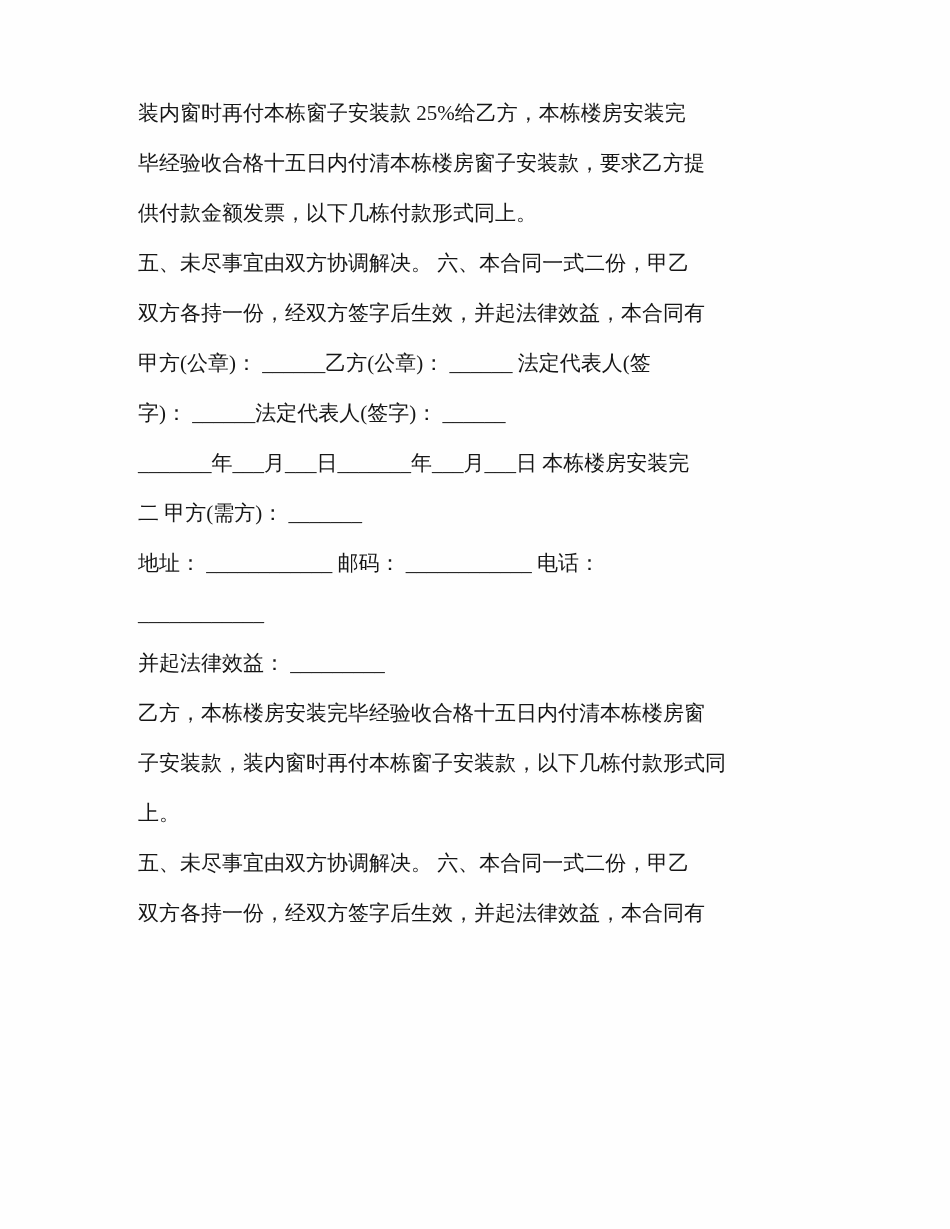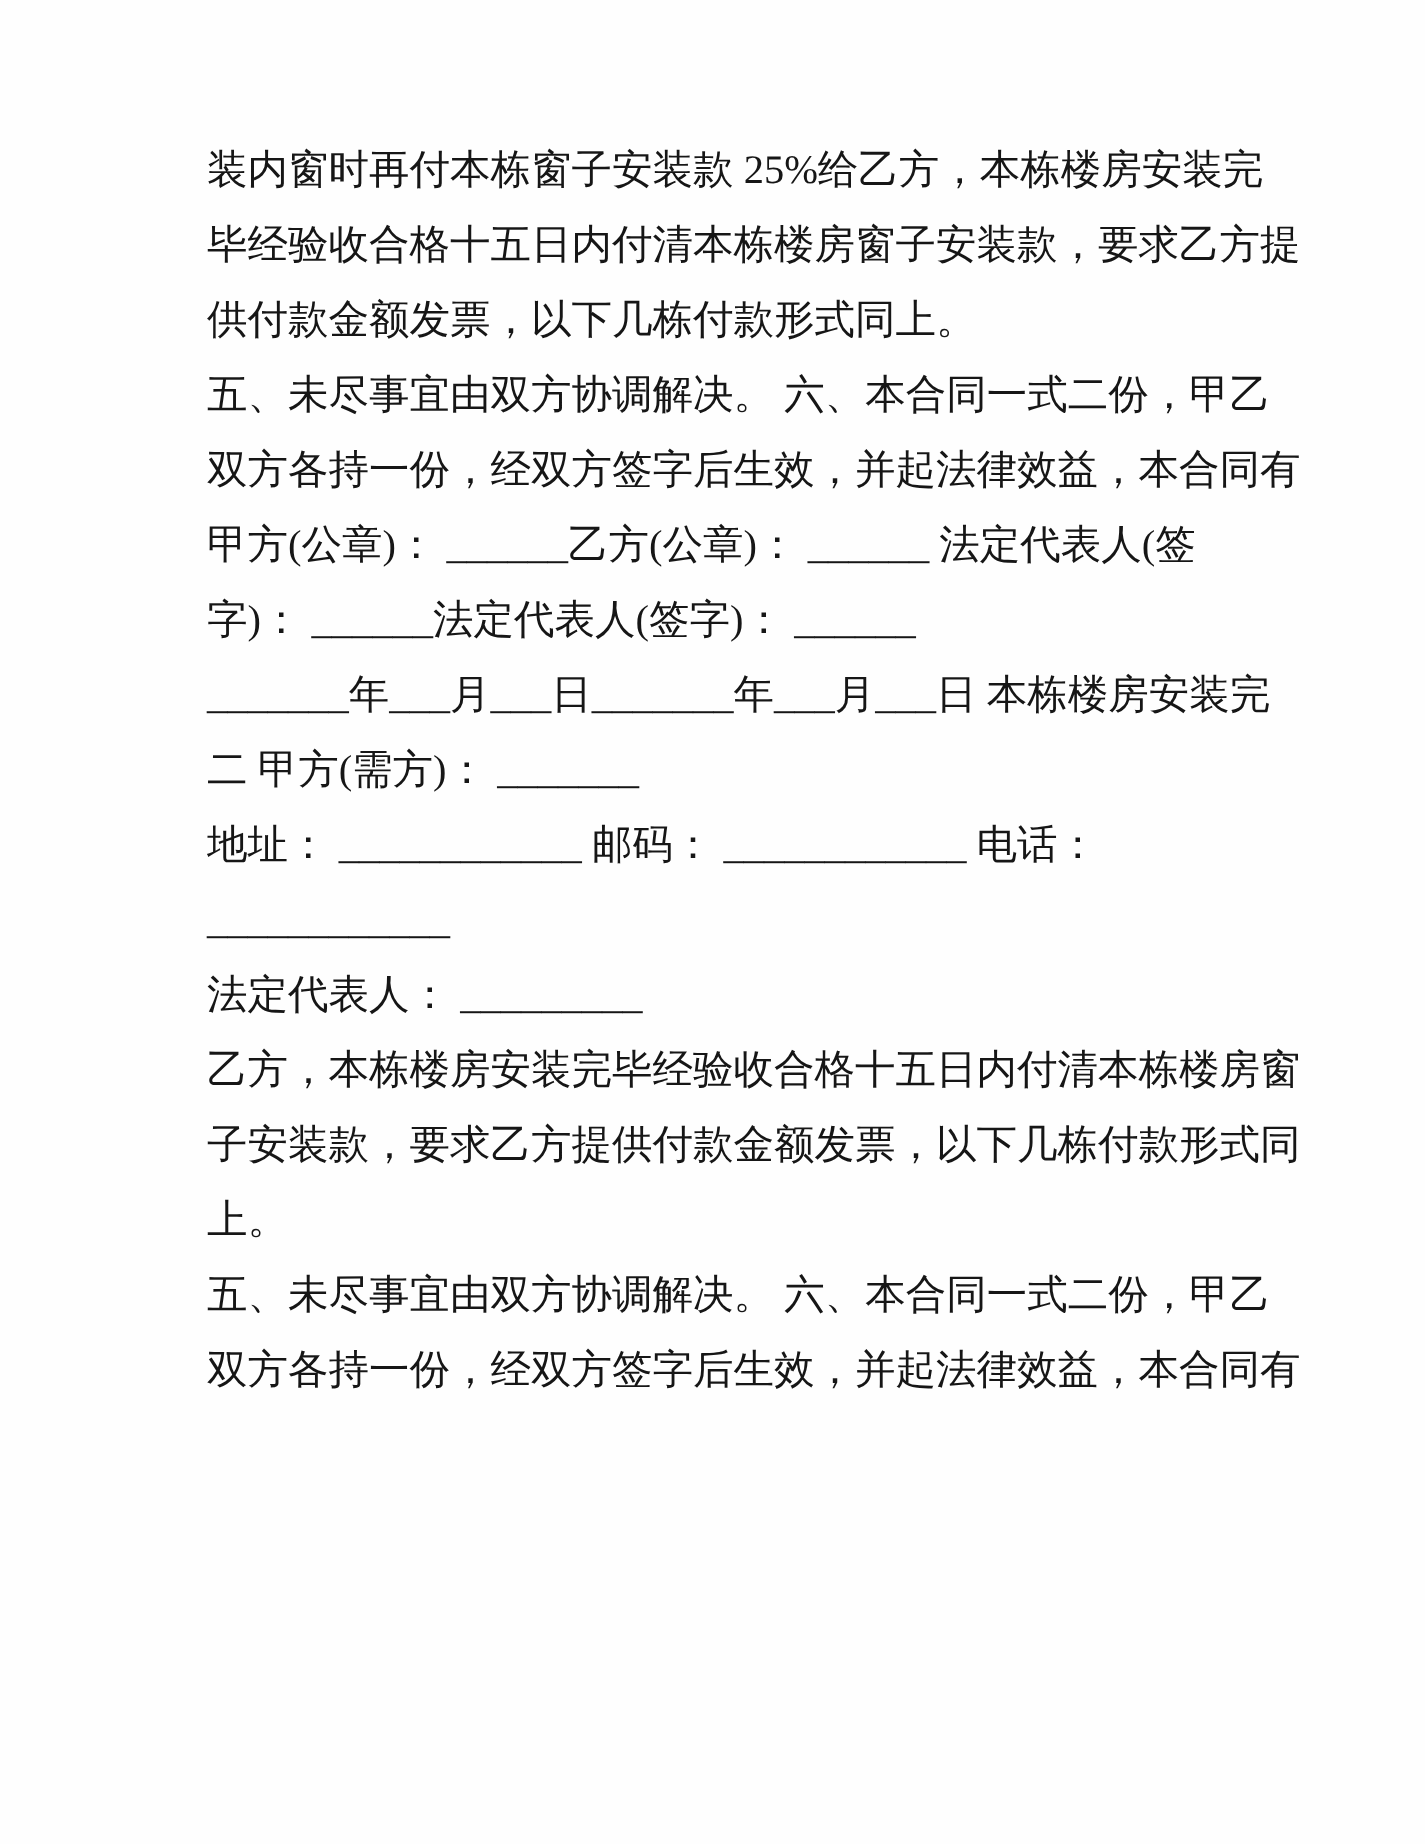--- a/index.html
+++ b/index.html
@@ -20,21 +20,21 @@
     overflow: hidden;
     font-family: "Liberation Serif", serif;
   }
   .text-block {
     position: absolute;
     left: 138px;
     top: 88px;
     width: 700px;
   }
   .text-line {
-    font-size: 27px;
+    font-size: 21px;
     line-height: 50px;
     color: #161616;
     white-space: nowrap;
     letter-spacing: 0px;
     text-rendering: optimizeLegibility;
   }
 </style>
 </head>
 <body>
 
@@ -44,20 +44,20 @@
     <div class="text-line">毕经验收合格十五日内付清本栋楼房窗子安装款，要求乙方提</div>
     <div class="text-line">供付款金额发票，以下几栋付款形式同上。</div>
     <div class="text-line">五、未尽事宜由双方协调解决。 六、本合同一式二份，甲乙</div>
     <div class="text-line">双方各持一份，经双方签字后生效，并起法律效益，本合同有</div>
     <div class="text-line">甲方(公章)： ______乙方(公章)： ______ 法定代表人(签</div>
     <div class="text-line">字)： ______法定代表人(签字)： ______</div>
     <div class="text-line">_______年___月___日_______年___月___日 本栋楼房安装完</div>
     <div class="text-line">二 甲方(需方)： _______</div>
     <div class="text-line">地址： ____________ 邮码： ____________ 电话：</div>
     <div class="text-line">____________</div>
-    <div class="text-line">法定代表人： _________</div>
+    <div class="text-line">并起法律效益： _________</div>
     <div class="text-line">乙方，本栋楼房安装完毕经验收合格十五日内付清本栋楼房窗</div>
-    <div class="text-line">子安装款，要求乙方提供付款金额发票，以下几栋付款形式同</div>
+    <div class="text-line">子安装款，装内窗时再付本栋窗子安装款，以下几栋付款形式同</div>
     <div class="text-line">上。</div>
     <div class="text-line">五、未尽事宜由双方协调解决。 六、本合同一式二份，甲乙</div>
     <div class="text-line">双方各持一份，经双方签字后生效，并起法律效益，本合同有</div>
   </div>
 </div>
 
 </body></html>

